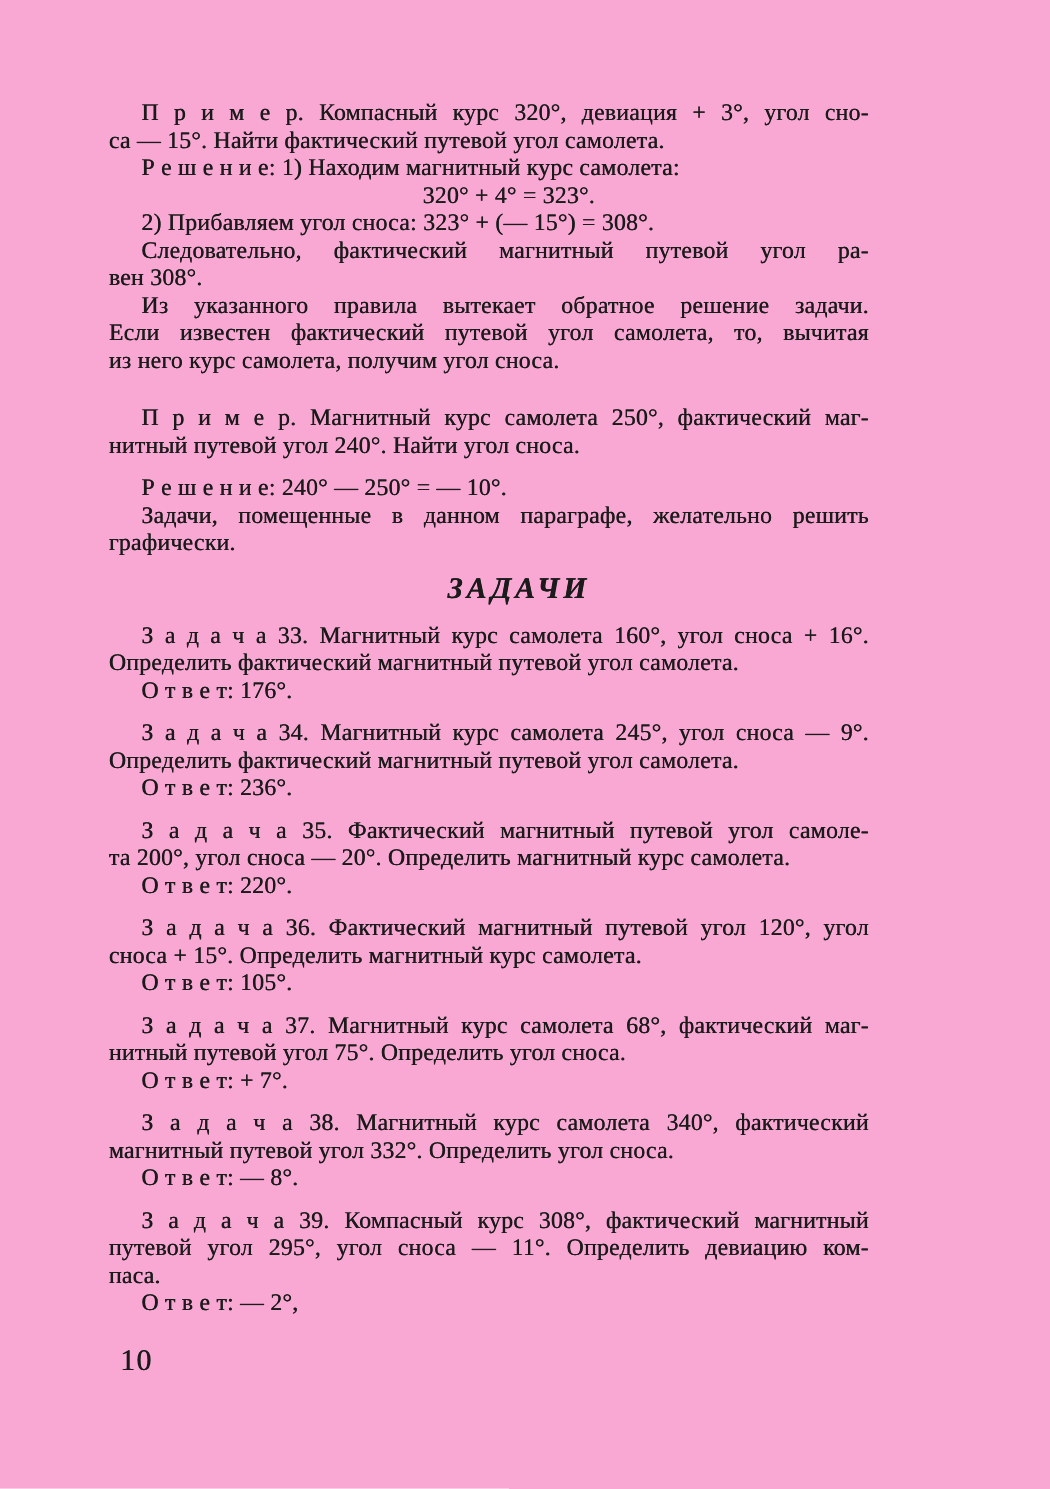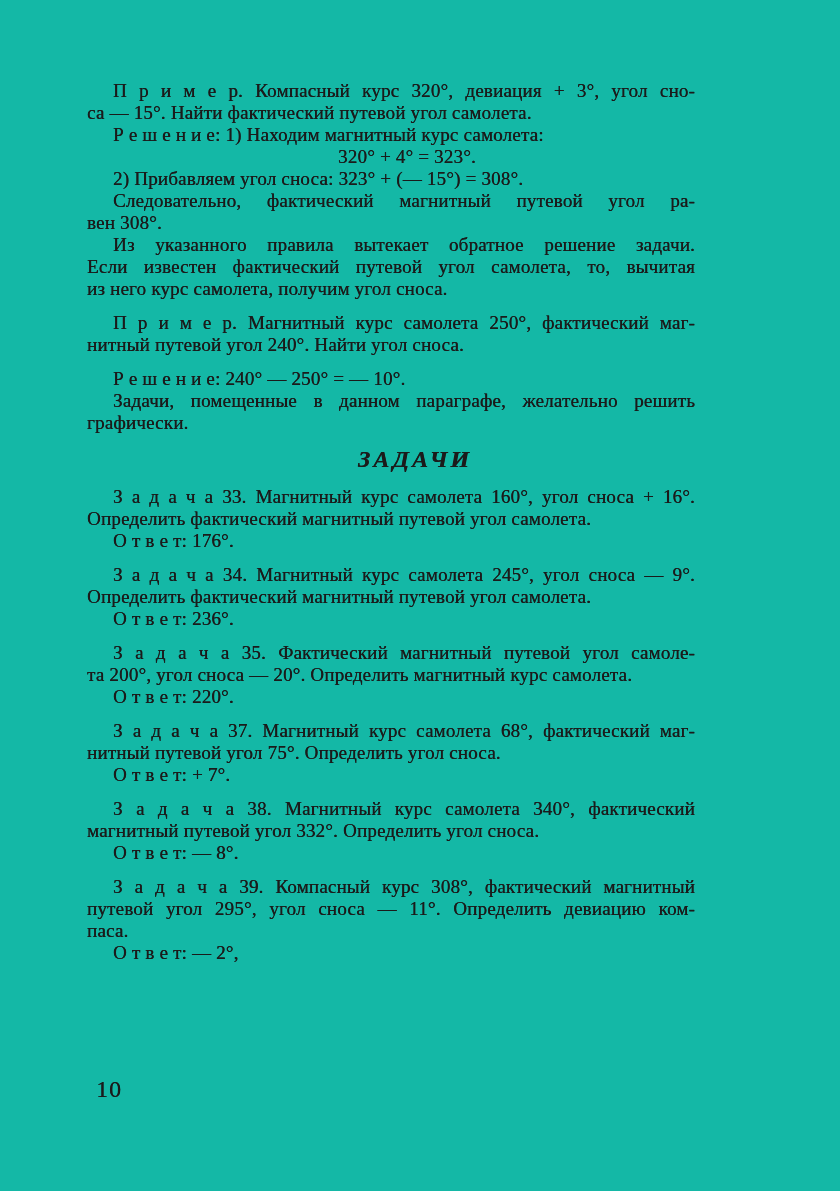--- a/index.html
+++ b/index.html
@@ -4,21 +4,21 @@
 <style>
   html, body {
     margin: 0;
     padding: 0;
     background: #ffffff;
   }
   .page {
     position: relative;
     width: 840px;
     height: 1191px;
-    background: #14b8a6;
+    background: #f9a8d4;
     overflow: hidden;
     font-family: "Liberation Serif", "DejaVu Serif", serif;
     color: #1b1b1b;
   }
   .content {
     position: absolute;
     top: 80px;
     left: 87px;
     width: 608px;
     font-size: 19px;
@@ -37,21 +37,21 @@
     text-align-last: left;
   }
   .ind {
     text-indent: 26px;
   }
   .center {
     text-align: center;
     text-align-last: center;
     transform: translateX(16px);
   }
-  .gap-lg { margin-top: 12px; }
+  .gap-lg { margin-top: 24px; }
   .gap-md { margin-top: 12px; }
   .tasks-heading {
     margin-top: 14px;
     margin-bottom: 14px;
     height: 24px;
     text-align: center;
     transform: translateX(24px);
     font-style: italic;
     font-weight: bold;
     font-size: 24px;
@@ -119,20 +119,25 @@
         <div class="ln last">Определить  фактический  магнитный  путевой  угол  самолета.</div>
         <div class="ln last ind">О т в е т:  236°.</div>
       </div>
 
       <div class="task">
         <div class="ln ind">З а д а ч а  35.  Фактический  магнитный  путевой  угол  самоле-</div>
         <div class="ln last">та 200°, угол сноса — 20°.  Определить  магнитный  курс  самолета.</div>
         <div class="ln last ind">О т в е т:  220°.</div>
       </div>
 
+      <div class="task">
+        <div class="ln ind">З а д а ч а  36.  Фактический  магнитный  путевой  угол  120°,  угол</div>
+        <div class="ln last">сноса  + 15°. Определить  магнитный  курс  самолета.</div>
+        <div class="ln last ind">О т в е т:  105°.</div>
+      </div>
 
       <div class="task">
         <div class="ln ind">З а д а ч а  37.  Магнитный  курс  самолета  68°,  фактический  маг-</div>
         <div class="ln last">нитный  путевой  угол  75°.  Определить  угол  сноса.</div>
         <div class="ln last ind">О т в е т:  + 7°.</div>
       </div>
 
       <div class="task">
         <div class="ln ind">З а д а ч а  38.  Магнитный  курс  самолета  340°,  фактический</div>
         <div class="ln last">магнитный  путевой  угол  332°.  Определить  угол  сноса.</div>

